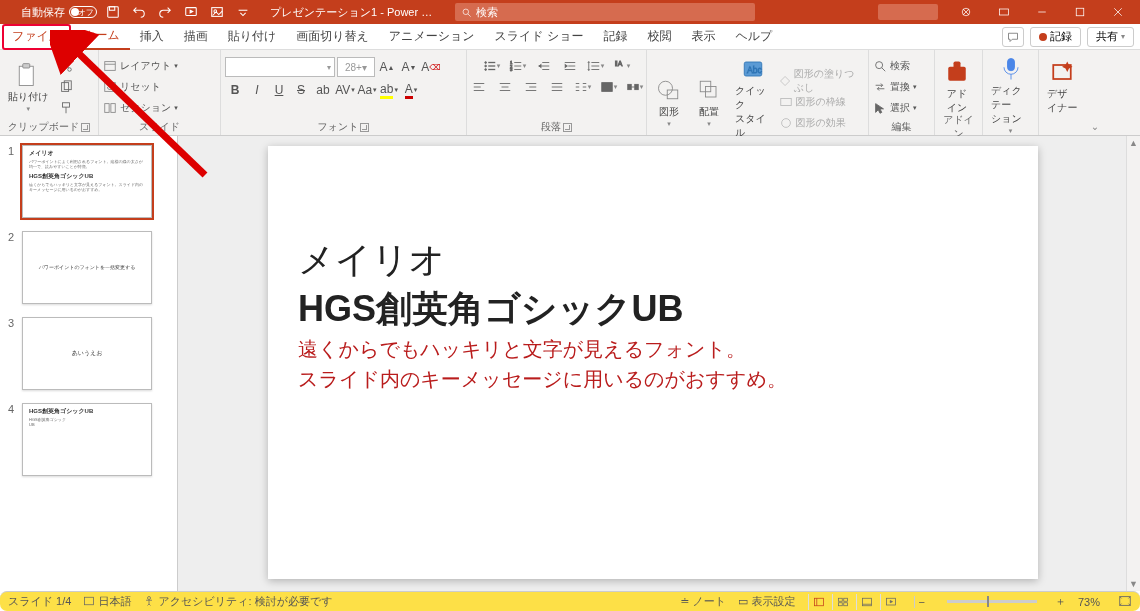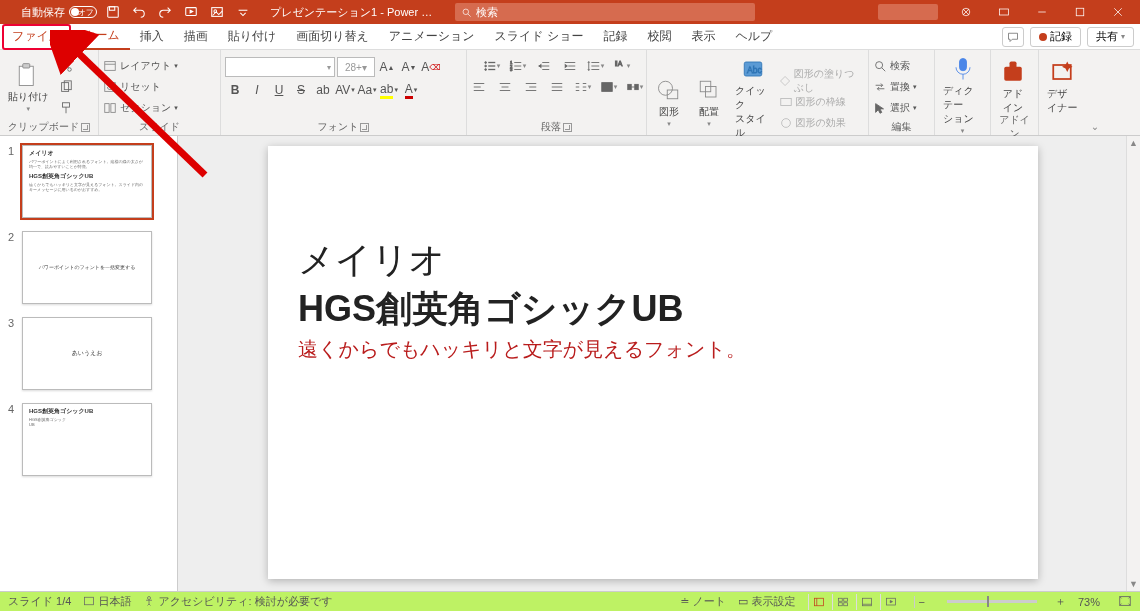--- a/index.html
+++ b/index.html
@@ -73,21 +73,21 @@
 .slide .h2 { font-size: 36px; font-family: "HGS創英角ｺﾞｼｯｸUB","Arial Black",sans-serif; font-weight: 900; color: #222; }
 .slide .p2 { font-size: 20px; color: #b91c1c; line-height: 1.5; }
 .vscroll { position: absolute; right: 0; top: 0; bottom: 0; width: 14px; background: #f3f2f1; border-left: 1px solid #ddd; }
 .vscroll .up, .vscroll .dn { height: 14px; display: flex; align-items: center; justify-content: center; font-size: 9px; color: #888; }
 .vscroll .dn { position: absolute; bottom: 0; width: 100%; }
 
 
 .arrow-svg { position: absolute; left: 50px; top: 30px; pointer-events: none; z-index: 50; }
 
 
-.statusbar { position: absolute; bottom: 0; left: 0; right: 0; height: 20px; background: #bef264; border-top: 1px solid #ccc; display: flex; align-items: center; font-size: 11px; color: #555; padding: 0 8px; gap: 12px; }
+.statusbar { position: absolute; bottom: 0; left: 0; right: 0; height: 20px; background: #fde047; border-top: 1px solid #ccc; display: flex; align-items: center; font-size: 11px; color: #555; padding: 0 8px; gap: 12px; border-radius: 7px; }
 .statusbar .sp { flex: 1; }
 .statusbar .vbtns { display: flex; gap: 2px; }
 .statusbar .vbtn { width: 22px; height: 16px; display: flex; align-items: center; justify-content: center; border-left: 1px solid #ddd; }
 .statusbar .vbtn svg { width: 12px; height: 12px; stroke: #666; fill: none; }
 .statusbar .vbtn.active svg { stroke: #c43e1c; }
 .zoomslider { width: 90px; height: 3px; background: #ccc; position: relative; margin: 0 6px; }
 .zoomslider::before { content: ""; position: absolute; left: 45%; top: -4px; width: 2px; height: 11px; background: #888; }
 </style>
 </head>
 <body>
@@ -519,43 +519,43 @@
             <span>選択</span>
             <span class="chev" style="font-size:7px">▾</span>
           </div>
     </div>
       </div>
     <div class="lbl">
         <span>編集</span>
       </div>
   </div>
 
+  <div class="group" style="width:48px">
+    <div class="ctr">
+        <div class="bigbtn" style="white-space:pre-line"><svg viewBox="0 0 32 32" fill="#c43e1c">
+            <rect x="6" y="10" width="20" height="16" rx="2"></rect>
+            <rect x="12" y="4" width="8" height="8" rx="2"></rect>
+          </svg><span>アド
+イン</span></div>
+      </div>
+    <div class="lbl">
+        <span>アドイン</span>
+      </div>
+  </div>
+
   <div class="group" style="width:56px">
     <div class="ctr">
         <div class="bigbtn" style="white-space:pre-line"><svg viewBox="0 0 32 32" fill="#4a86e8" stroke="#4a86e8">
             <rect x="12" y="4" width="8" height="14" rx="4"></rect>
             <path d="M8 14 a8 8 0 0 0 16 0 M16 22 v6" fill="none"></path>
           </svg><span>ディクテー
 ション</span><span class="chev">▾</span></div>
       </div>
     <div class="lbl">
         <span>音声</span>
-      </div>
-  </div>
-
-  <div class="group" style="width:48px">
-    <div class="ctr">
-        <div class="bigbtn" style="white-space:pre-line"><svg viewBox="0 0 32 32" fill="#c43e1c">
-            <rect x="6" y="10" width="20" height="16" rx="2"></rect>
-            <rect x="12" y="4" width="8" height="8" rx="2"></rect>
-          </svg><span>アド
-イン</span></div>
-      </div>
-    <div class="lbl">
-        <span>アドイン</span>
       </div>
   </div>
 
   <div class="group" style="width:48px;border-right:none">
     <div class="ctr">
         <div class="bigbtn" style="white-space:pre-line"><svg viewBox="0 0 32 32" fill="none" stroke="#c43e1c" stroke-width="2">
             <rect x="6" y="8" width="20" height="16"></rect>
             <path d="M22 4 l2 4 l4 2 l-4 2 l-2 4 l-2 -4 l-4 -2 l4 -2 z" fill="#c43e1c" stroke="none"></path>
           </svg><span>デザ
 イナー</span></div>
@@ -594,21 +594,21 @@
         <div class="t1">HGS創英角ゴシックUB</div>
         <div class="t2" style="white-space:pre-line">HGS創英角ゴシック
 UB</div>
       </div>
     </div>
   </div>
   <div class="canvas-area">
     <div class="slide">
       <div class="h1">メイリオ</div>
       <div class="h2">HGS創英角ゴシックUB</div>
-      <div class="p2"><span>遠くからでもハッキリと文字が見えるフォント。</span><br></div>
+      <div class="p2"><span>遠くからでもハッキリと文字が見えるフォント。</span><br><span>スライド内のキーメッセージに用いるのがおすすめ。</span></div>
     </div>
     <div class="vscroll">
       <div class="up">▲</div>
       <div class="dn">▼</div>
     </div>
   </div>
 </div>
 
 <svg class="arrow-svg" width="170" height="160">
   <defs>

